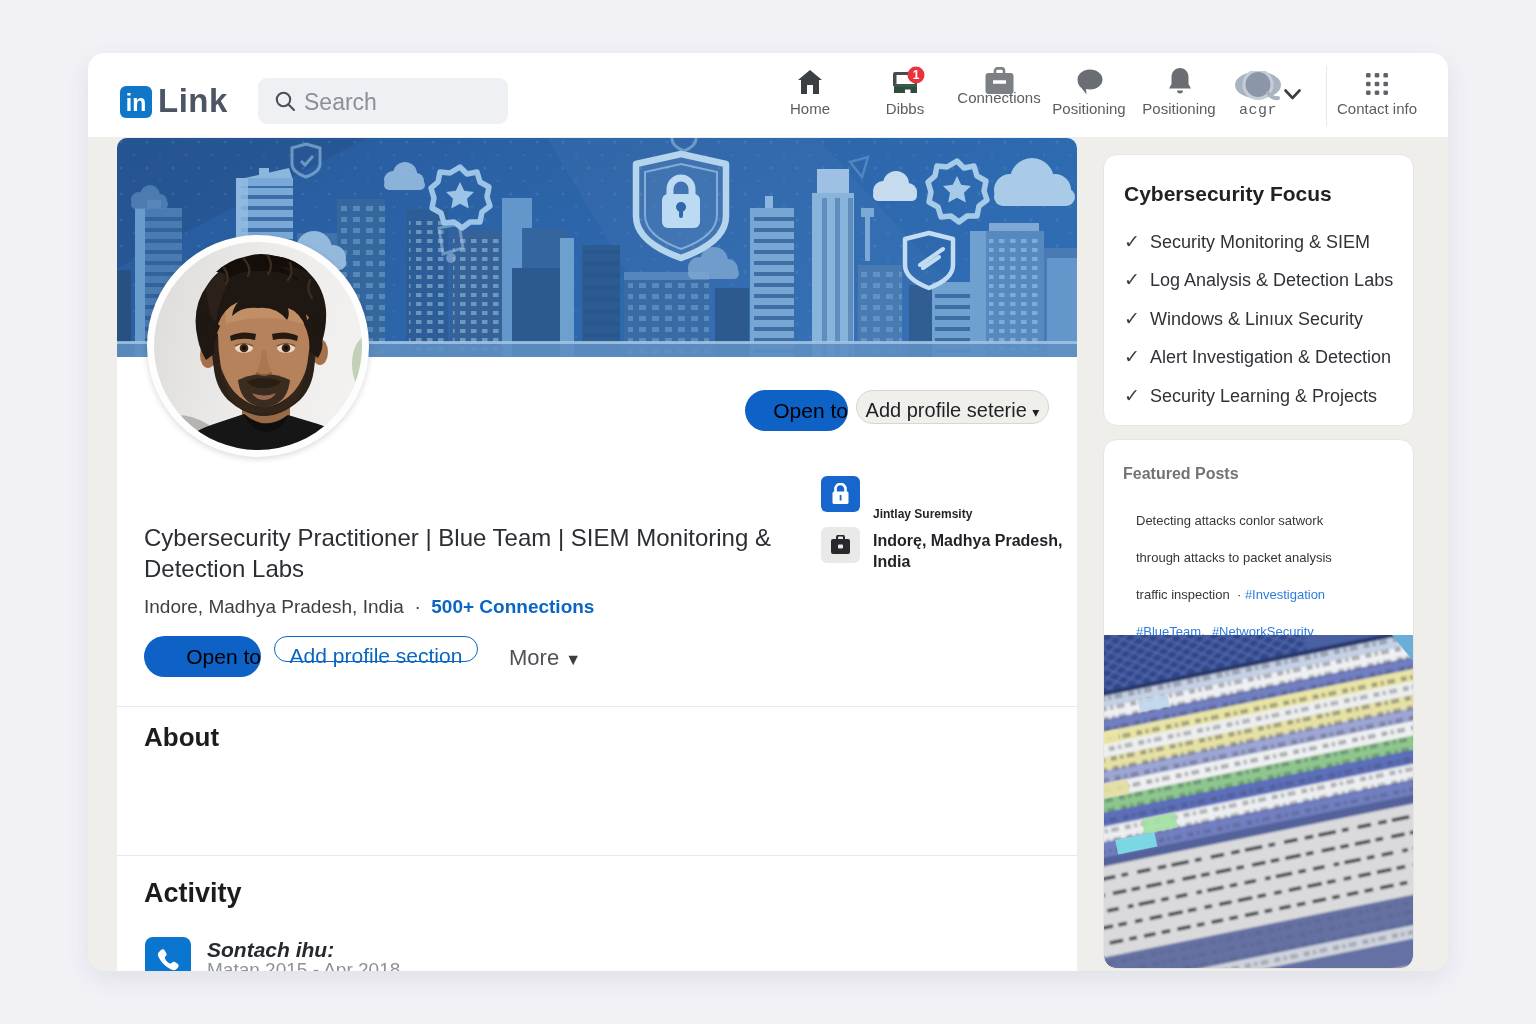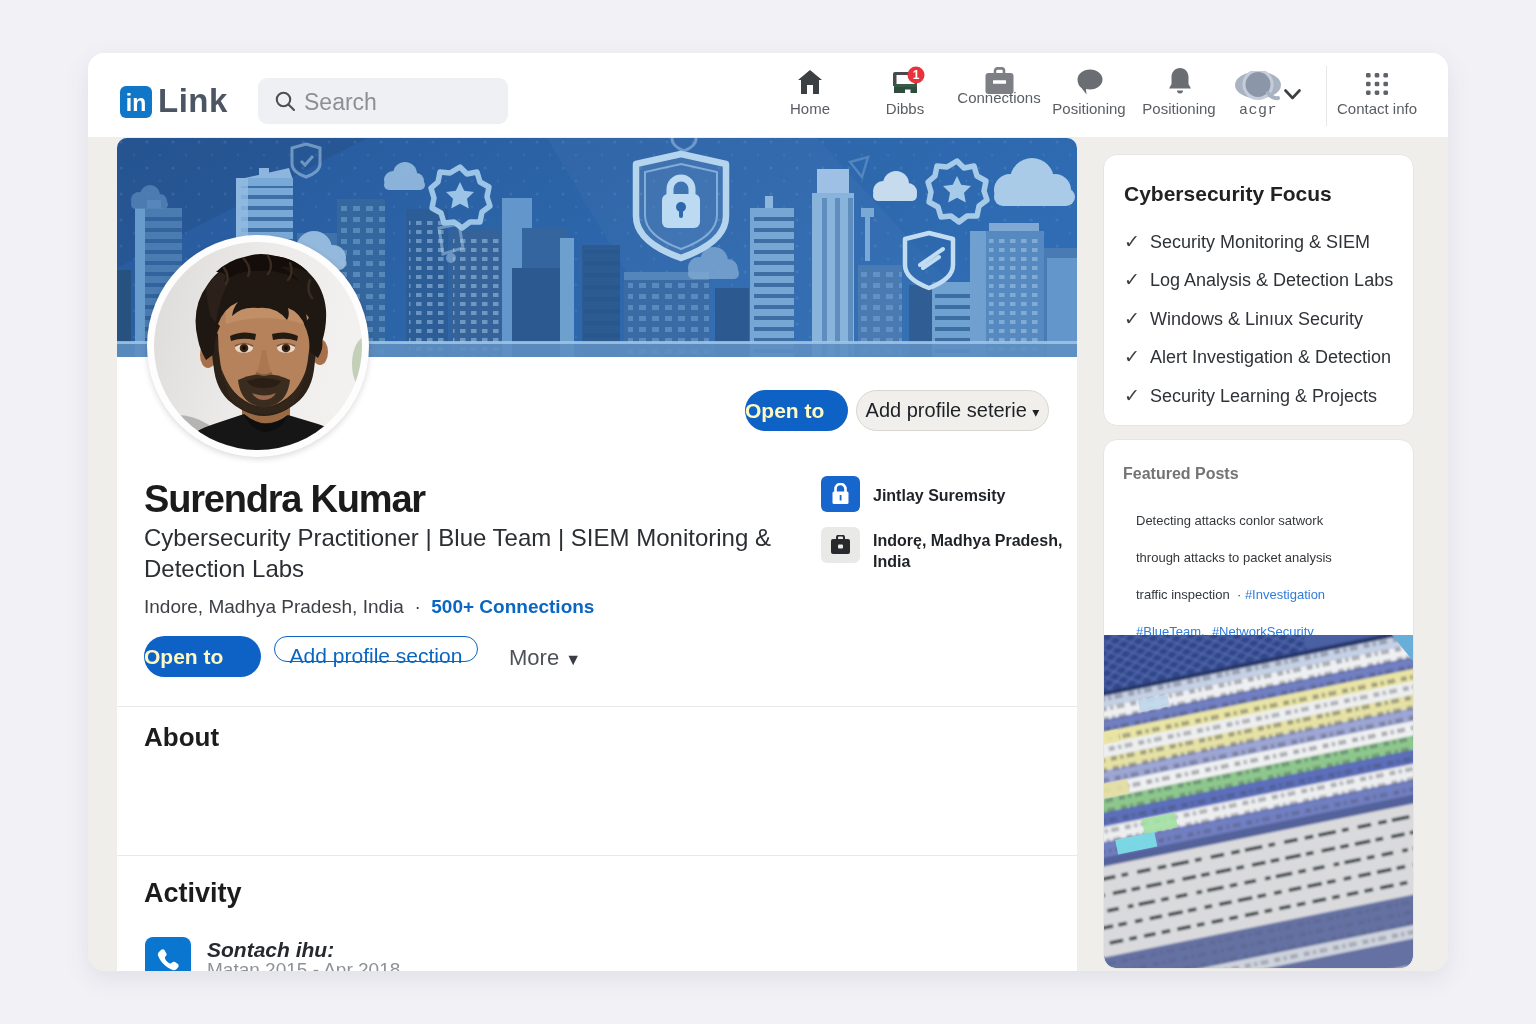--- a/index.html
+++ b/index.html
@@ -12,34 +12,34 @@
   #logoword { left:70px; top:29px; font-size:33px; font-weight:bold; color:#4b5563; letter-spacing:0.5px; }
   #searchbox { left:170px; top:25px; width:250px; height:46px; background:#eef0f3; border-radius:9px; }
   #searchtxt { left:46px; top:11px; font-size:23px; color:#8b9096; }
   .navlbl { font-size:15px; color:#5a5e63; text-align:center; }
   #navdivider { left:1238px; top:13px; width:1px; height:60px; background:#e7e7e7; }
   
   #maincard { left:29px; top:85px; width:960px; height:833px; background:#ffffff; border-radius:10px 10px 0 0; }
   #banner { position:absolute; left:0; top:0; width:960px; height:219px; border-radius:10px 10px 0 0; overflow:hidden; }
   #avatar { position:absolute; left:30px; top:97px; width:222px; height:222px; border-radius:50%; background:#fdfdfd; box-shadow:0 2px 6px rgba(0,0,0,0.15); }
   #avatar svg { position:absolute; left:7px; top:7px; }
-  .pillblue { background:#0f62c5; color:#fef9c3; font-weight:bold; border-radius:21px; text-align:left; }
+  .pillblue { background:#0f62c5; color:#000000; font-weight:normal; border-radius:21px; text-align:right; }
   #opento1 { left:628px; top:252px; width:103px; height:41px; font-size:21px; line-height:41px; }
-  #addsect1 { left:739px; top:252px; width:193px; height:41px; background:#f1efec; border:1px solid #d9d6d1; border-radius:21px; font-size:20px; color:#1d2025; text-align:center; line-height:39px; }
+  #addsect1 { left:739px; top:252px; width:193px; height:34px; background:#f1efec; border:1px solid #d9d6d1; border-radius:21px; font-size:20px; color:#1d2025; text-align:center; line-height:39px; }
   #name { left:27px; top:340px; font-size:38px; font-weight:bold; color:#1b1b1b; letter-spacing:-1.2px; }
   #headline { left:27px; top:384px; font-size:24px; color:#2b2f33; line-height:31px; width:660px; }
   #locline { left:27px; top:458px; font-size:19px; color:#3d4045; }
   #locline a { color:#0a66c2; font-weight:bold; text-decoration:none; }
   #opento2 { left:27px; top:498px; width:117px; height:41px; font-size:21px; line-height:41px; }
   #addsect2 { left:157px; top:498px; width:204px; height:26px; background:#fff; border:1.5px solid #0a66c2; border-radius:21px; font-size:21px; color:#0a66c2; font-weight:500; text-align:center; line-height:38px; }
   #morebtn { left:392px; top:507px; font-size:22px; color:#4e5257; }
   .sqicon { width:39px; height:36px; border-radius:6px; }
   #lockic { left:704px; top:338px; background:#1766ce; }
   #briefic { left:704px; top:389px; background:#e9e9e7; }
-  #indtxt { left:756px; top:349px; font-size:16px; font-weight:bold; color:#1f2226; }
+  #indtxt { left:756px; top:369px; font-size:12px; font-weight:bold; color:#1f2226; }
   #loctxt { left:756px; top:392px; font-size:16px; font-weight:bold; color:#1f2226; line-height:21px; width:280px; }
   .divider { height:1px; background:#e9e9e9; }
   #div1 { left:0px; top:568px; width:960px; }
   #abouthead { left:27px; top:584px; font-size:26px; font-weight:bold; color:#1c1c1c; }
   #abouttxt { left:27px; top:631px; width:905px; font-size:19.5px; color:#2d3135; line-height:28px; }
   #div2 { left:0px; top:717px; width:960px; }
   #acthead { left:27px; top:740px; font-size:27px; font-weight:bold; color:#1c1c1c; }
   #phoneic { left:28px; top:799px; width:46px; height:60px; background:#0b76cf; border-radius:8px; }
   #contacttxt { left:90px; top:800px; font-size:21px; font-weight:bold; color:#26292e;font-style:italic; }
   #datestxt { left:90px; top:821px; font-size:19px; color:#8e9297; }
@@ -292,21 +292,20 @@
         <path d="M52 46 Q64 28 88 18 Q76 34 70 50 Q63 66 61 88 Q54 70 52 46 Z" fill="#2b211a"></path>
         <path d="M62 30 Q74 18 94 14 Q106 10 122 14 Q140 16 154 30 Q140 24 126 25 Q138 30 146 40 Q128 27 106 29 Q86 27 70 40 Q76 30 62 30 Z" fill="#140d09"></path>
         <path d="M90 17 Q98 26 94 34 M114 14 Q120 24 114 32 M136 21 Q140 31 134 38 M156 38 Q152 48 158 56 M70 26 Q76 34 72 42" fill="none" stroke="#3a2c21" stroke-width="2.4" stroke-linecap="round"></path>
         <path d="M44 98 Q47 84 56 74 L66 84 Q60 96 60 112 L52 118 Q46 108 44 98 Z" fill="#1f1812"></path>
         <path d="M168 98 Q166 82 158 72 L150 82 Q156 94 156 110 L164 116 Q170 106 168 98 Z" fill="#1f1812"></path>
       </g>
     </svg>
       </div>
     <div id="opento1" class="abs pillblue">Open to</div>
     <div id="addsect1" class="abs">Add profile seterie <span style="font-size:14px;">▾</span></div>
-    <div id="name" class="abs">Surendra Kumar</div>
     <div id="headline" class="abs">Cybersecurity Practitioner | Blue Team | SIEM Monitoring &amp; Detection Labs</div>
     <div id="locline" class="abs">Indore, Madhya Pradesh, India&nbsp; · &nbsp;<a>500+ Connections</a></div>
     <div id="opento2" class="abs pillblue">Open to</div>
     <div id="addsect2" class="abs">Add profile section</div>
     <div id="morebtn" class="abs">More <span style="color:#3a3d41;font-size:16px;">▼</span></div>
     <div id="lockic" class="abs sqicon">
         <svg style="position:absolute;left:9px;top:7px;" width="21" height="23" viewBox="0 0 21 23">
           <path d="M5.5 9 v-3 a5 5 0 0 1 10 0 v3" fill="none" stroke="#fff" stroke-width="2.6"></path>
           <rect x="2.5" y="8.5" width="16" height="12.5" rx="1.5" fill="#fff"></rect>
           <rect x="9.7" y="12" width="1.8" height="5.5" fill="#1766ce"></rect>

